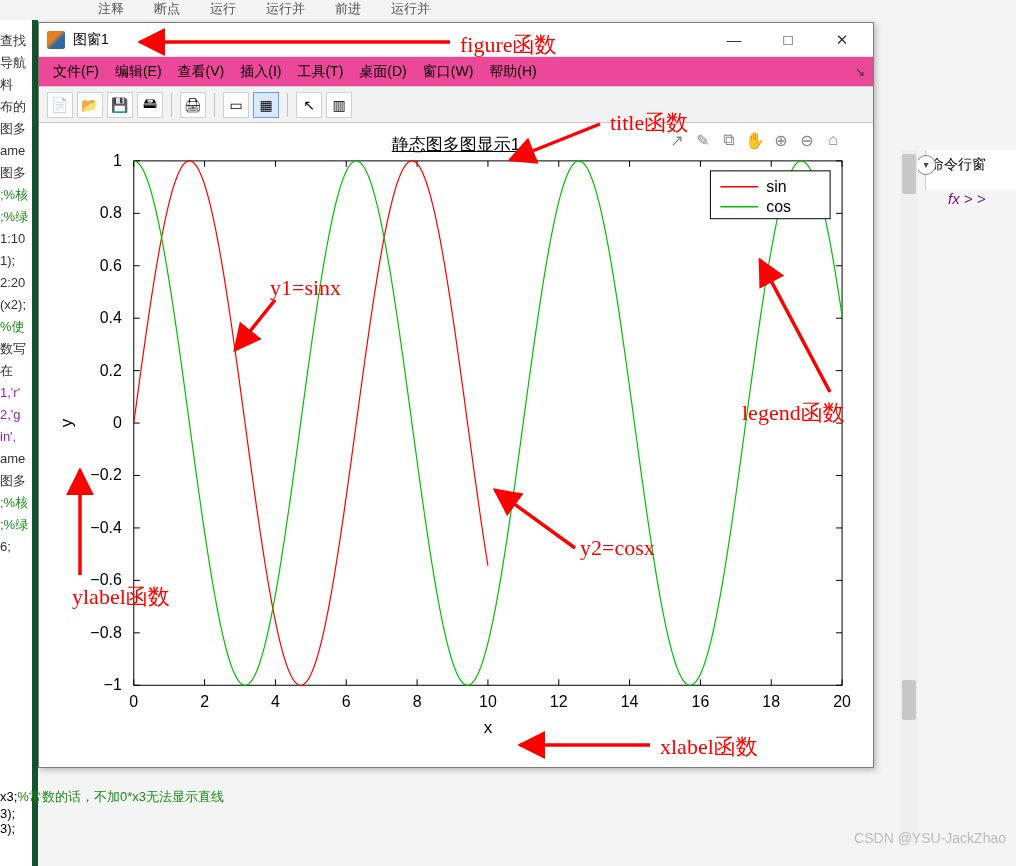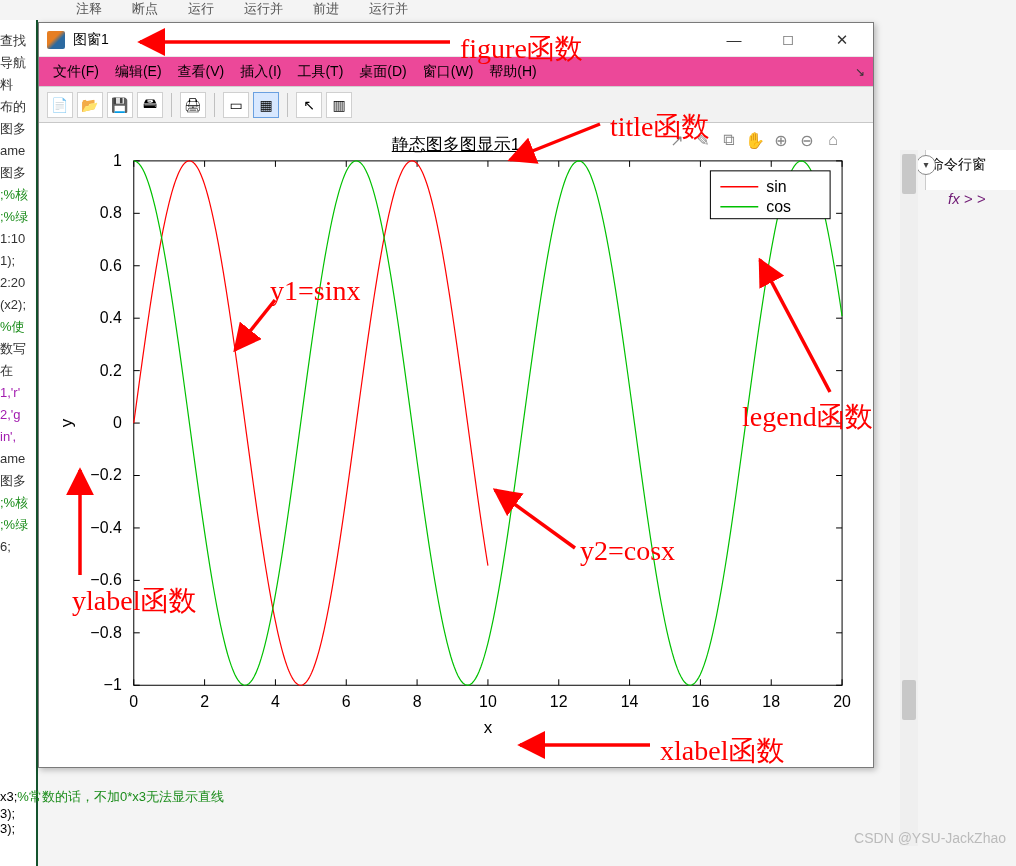--- a/index.html
+++ b/index.html
@@ -8,25 +8,25 @@
     font-family: "Microsoft YaHei", sans-serif;
     font-size: 14px;
     background: #f4f4f4;
     width: 1016px;
     height: 866px;
     overflow: hidden;
     position: relative;
   }
   .bg-top {
     position: absolute; left:0; top:0; right:0; height:20px; background:#f4f4f4;
-    color:#555; font-size:13px; display:flex; gap:30px; padding-left:76px;
+    color:#555; font-size:13px; display:flex; gap:30px; padding-left:98px;
   }
   .bg-left {
     position: absolute; left:0; top:20px; width:38px; bottom:0; background:#fff;
-    border-right:2px solid #14532d;
+    border-right:6px solid #14532d;
     font-size:13px; color:#333; padding-top:10px; line-height:22px;
     overflow:hidden;
   }
   .bg-left .grn { color:#1a8c1a; }
   .bg-left .red { color:#a21caf; }
   .code-line { position:absolute; left:0; top:788px; width:360px; color:#1a8c1a; font-size:13px; white-space:nowrap; }
   .code-line .blk { color:#000; }
   .watermark { position:absolute; right:10px; bottom:20px; color:#bbb; font-size:14px;margin-left:23px; }
   .right-panel {
     position:absolute; right:0; top:150px; width:91px; height:40px;
@@ -88,21 +88,21 @@
   }
   .axes-toolbar {
     position:absolute; right:30px; top:6px; display:flex; gap:6px;
     color:#888; font-size:16px;
   }
   .axes-toolbar span { width:20px; text-align:center; }
 
   svg.chart { position:absolute; left:0; top:0; width:100%; height:100%; }
 
   
-  .ann { position:absolute; color:#ff0000; font-size:28px; font-family:"SimSun","Microsoft YaHei",serif; white-space:nowrap; pointer-events:none; }
+  .ann { position:absolute; color:#ff0000; font-size:22px; font-family:"SimSun","Microsoft YaHei",serif; white-space:nowrap; pointer-events:none; }
   .arrow { stroke:#ff0000; stroke-width:3.5; fill:none; }
   .arrowhead { fill:#ff0000; }
 
 </style>
 </head>
 <body>
 
 <div class="bg-top">
   <span>注释</span>
     <span>断点</span>

